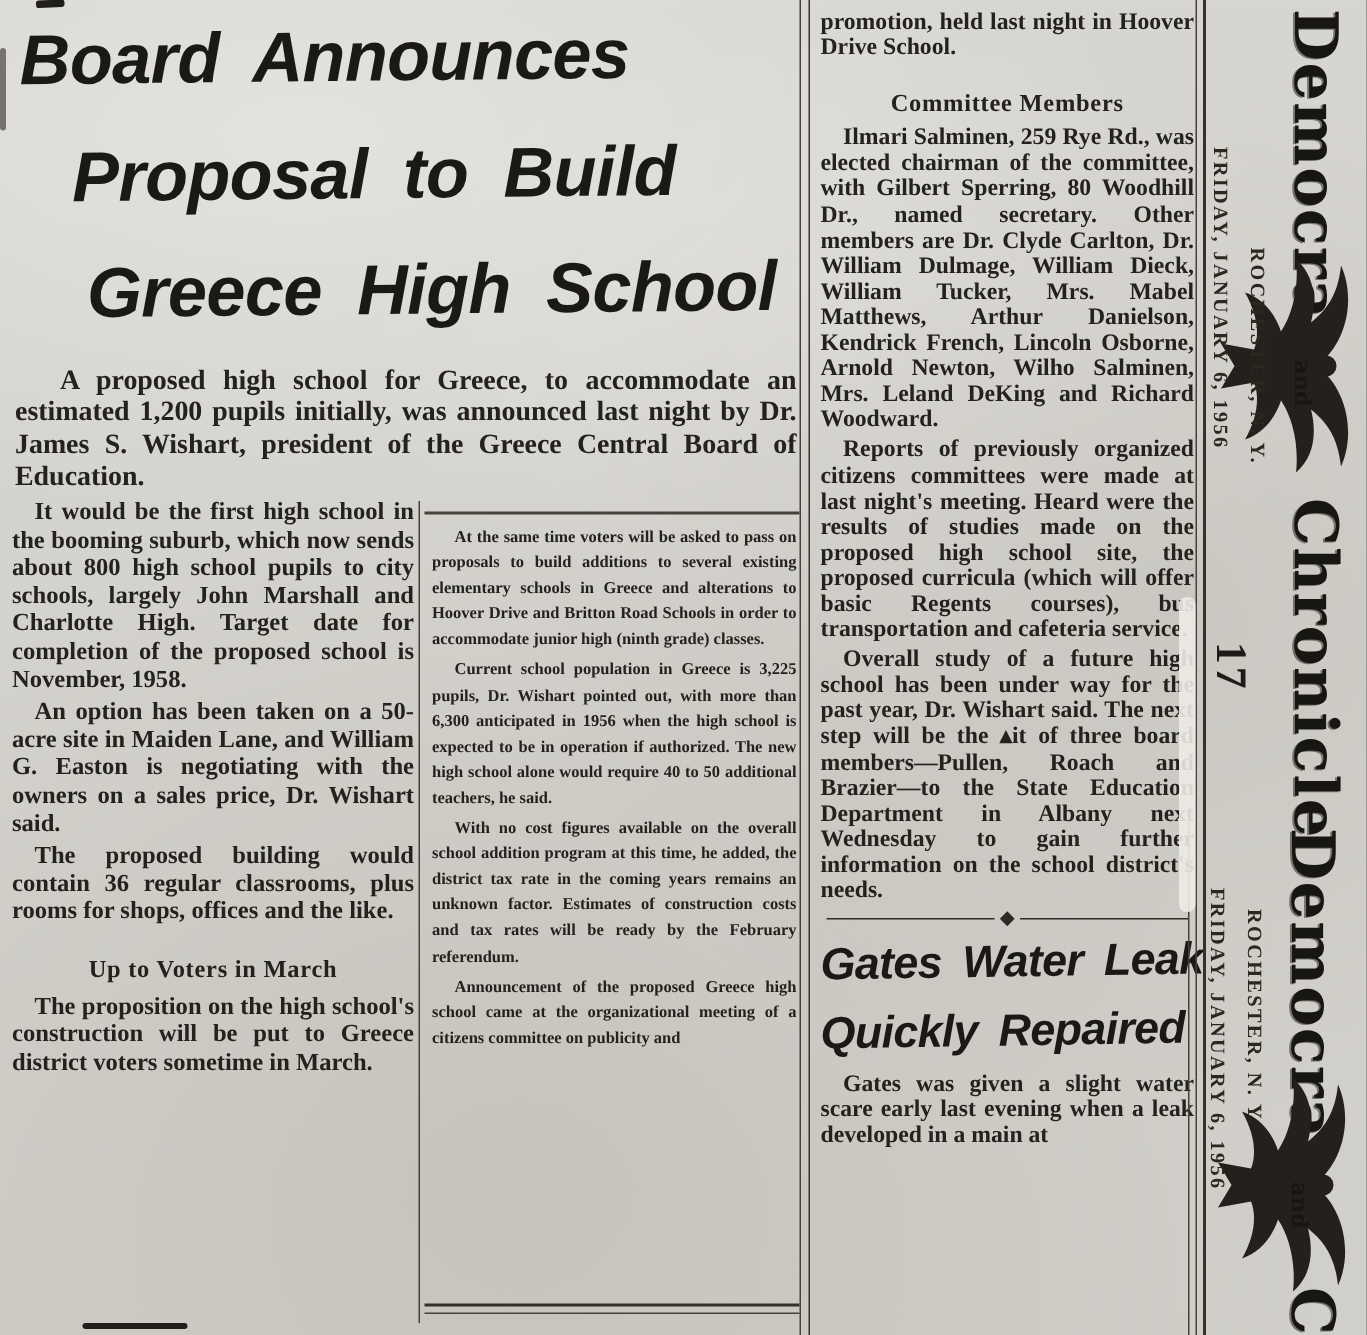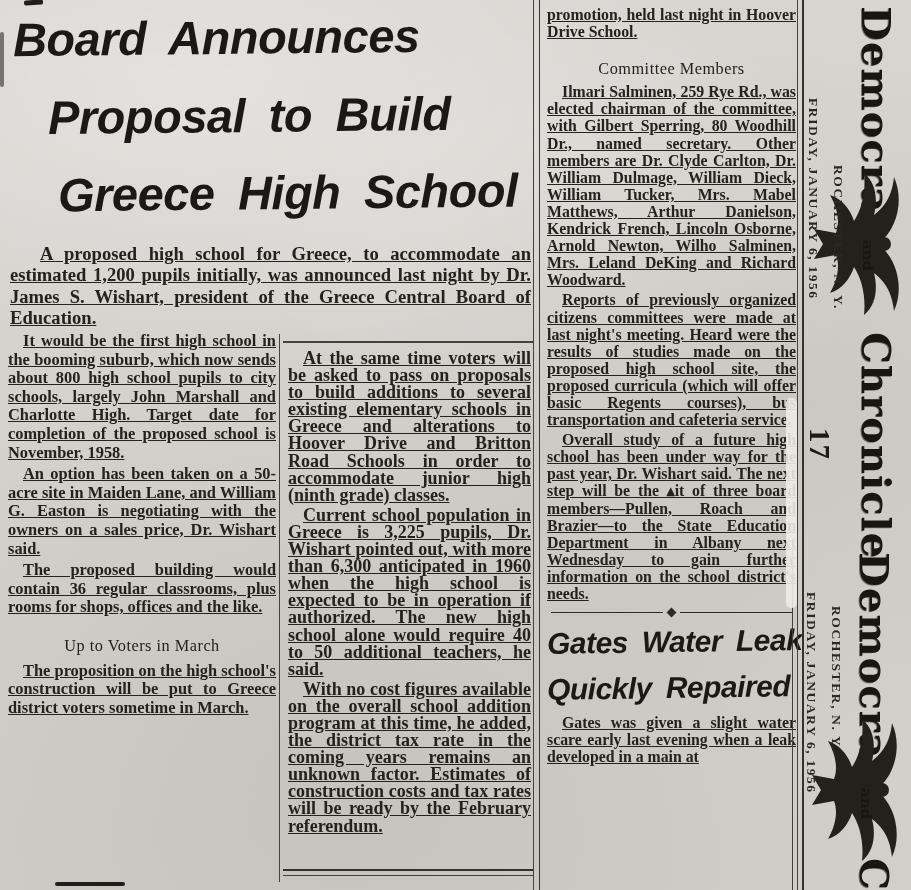--- a/index.html
+++ b/index.html
@@ -20,29 +20,29 @@
     letter-spacing:-.5px;word-spacing:11px;color:#1b1916;
     transform:rotate(-.6deg);white-space:nowrap;
   }
   #hl1{left:13px;top:14px;}
   #hl2{left:48px;top:92px;}
   #hl3{left:58px;top:169px;}
   
   .lead{
     position:absolute;left:10px;top:243px;width:521px;margin:0;
     font-size:18.6px;line-height:21.4px;font-weight:bold;
-    text-align:justify;text-indent:30px;text-decoration:underline;
+    text-align:justify;text-indent:30px;
   }
   .col{position:absolute;}
-  .col p{margin:0 0 3px;text-align:justify;text-indent:15px;font-weight:bold;text-decoration:underline;}
+  .col p{margin:0 0 3px;text-align:justify;text-indent:15px;font-weight:bold;}
   .col p.noindent{text-indent:0;}
   #colL{left:8px;top:332px;width:268px;font-size:16.4px;line-height:18.6px;}
-  #colM{left:288px;top:350px;width:243px;font-size:18px;line-height:17.1px;}
+  #colM{left:288px;top:350px;width:243px;font-size:11px;line-height:17.1px;}
   #colR{left:547px;top:6px;width:249px;font-size:15.8px;line-height:17.1px;}
-  .crosshead{font-weight:normal;text-align:center;font-size:16.3px;margin:20px 0 6px;letter-spacing:.5px;}
+  .crosshead{font-weight:bold;text-align:center;font-size:16.3px;margin:20px 0 6px;letter-spacing:.5px;}
   
   .gates-hl{
     font-family:"Liberation Sans",sans-serif;font-style:italic;font-weight:bold;
     font-size:30px;line-height:39px;letter-spacing:-.5px;word-spacing:6px;
     margin:3px 0 7px;color:#1b1916;transform:rotate(-.9deg);white-space:nowrap;
   }
   .divider{display:flex;align-items:center;margin:7px 4px 6px;}
   .divider .ln{flex:1;height:1.6px;background:#2e2b26;}
   .divider .dm{width:7px;height:7px;background:#2e2b26;transform:rotate(45deg);margin:0 5px;flex:0 0 auto;}
   
@@ -89,22 +89,23 @@
   <div class="col" id="colL">
     <p>It would be the first high school in the booming suburb, which now sends about 800 high school pupils to city schools, largely John Marshall and Charlotte High. Target date for completion of the proposed school is November, 1958.</p>
     <p>An option has been taken on a 50-acre site in Maiden Lane, and William G. Easton is negotiating with the owners on a sales price, Dr. Wishart said.</p>
     <p>The proposed building would contain 36 regular classrooms, plus rooms for shops, offices and the like.</p>
     <div class="crosshead">Up to Voters in March</div>
     <p>The proposition on the high school's construction will be put to Greece district voters sometime in March.</p>
   </div>
 
   <div class="col" id="colM">
     <p>At the same time voters will be asked to pass on proposals to build additions to several existing elementary schools in Greece and alterations to Hoover Drive and Britton Road Schools in order to accommodate junior high (ninth grade) classes.</p>
-    <p>Current school population in Greece is 3,225 pupils, Dr. Wishart pointed out, with more than 6,300 anticipated in 1960 when the high school is expected to be in operation if authorized. The new high school alone would require 40 to 50 additional teachers, he said.</p>
+    <p>Current school population in Greece is 3,225 pupils, Dr. Wishart pointed out, with more than 6,300 anticipated in 1956 when the high school is expected to be in operation if authorized. The new high school alone would require 40 to 50 additional teachers, he said.</p>
     <p>With no cost figures available on the overall school addition program at this time, he added, the district tax rate in the coming years remains an unknown factor. Estimates of construction costs and tax rates will be ready by the February referendum.</p>
+    <p>Announcement of the proposed Greece high school came at the organizational meeting of a citizens committee on publicity and</p>
   </div>
 
   <div class="col" id="colR">
     <p class="noindent">promotion, held last night in Hoover Drive School.</p>
     <div class="crosshead">Committee Members</div>
     <p>Ilmari Salminen, 259 Rye Rd., was elected chairman of the committee, with Gilbert Sperring, 80 Woodhill Dr., named secretary. Other members are Dr. Clyde Carlton, Dr. William Dulmage, William Dieck, William Tucker, Mrs. Mabel Matthews, Arthur Danielson, Kendrick French, Lincoln Osborne, Arnold Newton, Wilho Salminen, Mrs. Leland DeKing and Richard Woodward.</p>
     <p>Reports of previously organized citizens committees were made at last night's meeting. Heard were the results of studies made on the proposed high school site, the proposed curricula (which will offer basic Regents courses), bus transportation and cafeteria service.</p>
     <p>Overall study of a future high school has been under way for the past year, Dr. Wishart said. The next step will be the ▴it of three board members—Pullen, Roach and Brazier—to the State Education Department in Albany next Wednesday to gain further information on the school district's needs.</p>
     <div class="divider">
       <span class="ln"></span>

